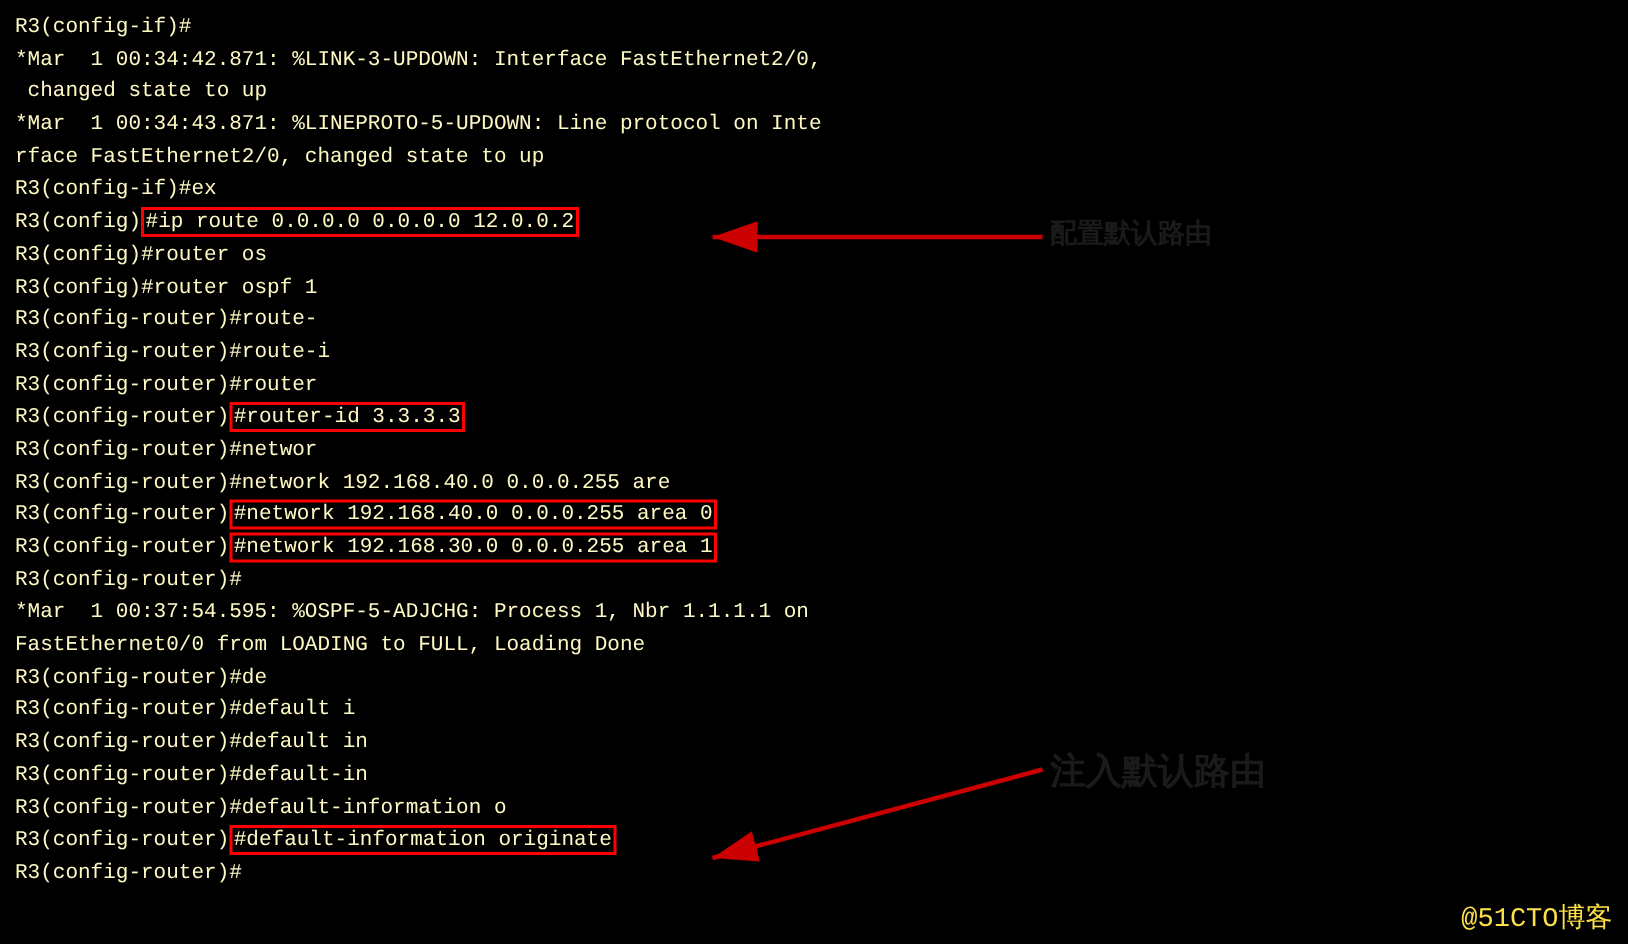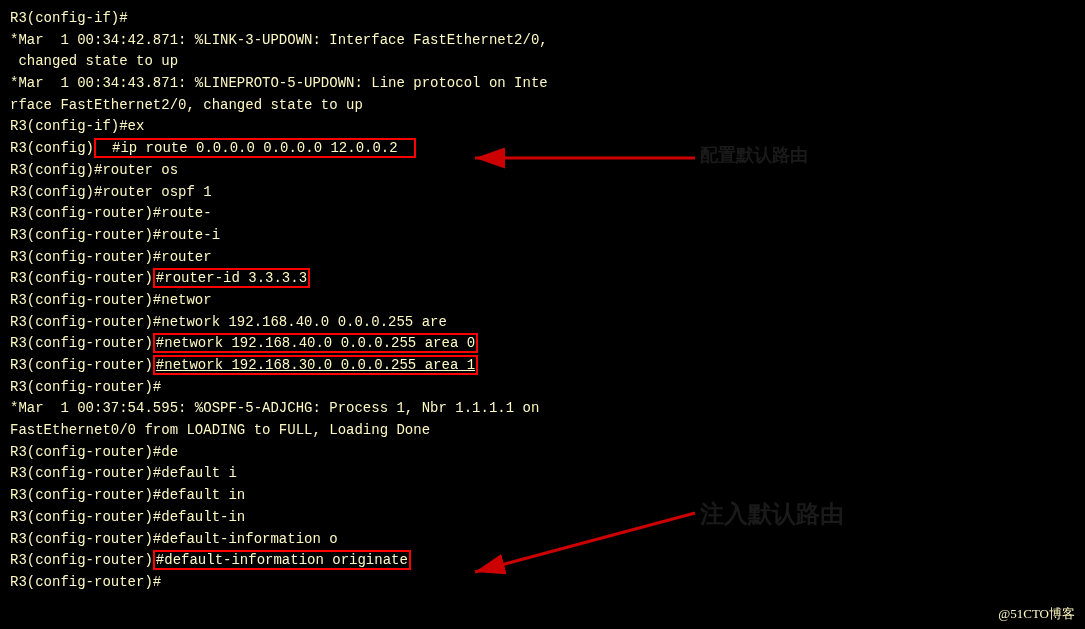--- a/index.html
+++ b/index.html
@@ -43,31 +43,31 @@
 <body>
 
 <div id="terminal" data-name="terminal">
 
 <div class="line" data-name="terminal-line-l1">R3(config-if)#</div>
     <div class="line" data-name="terminal-line-l2">*Mar  1 00:34:42.871: %LINK-3-UPDOWN: Interface FastEthernet2/0,</div>
     <div class="line" data-name="terminal-line-l3"> changed state to up</div>
     <div class="line" data-name="terminal-line-l4">*Mar  1 00:34:43.871: %LINEPROTO-5-UPDOWN: Line protocol on Inte</div>
     <div class="line" data-name="terminal-line-l5">rface FastEthernet2/0, changed state to up</div>
     <div class="line" data-name="terminal-line-l6">R3(config-if)#ex</div>
-    <div class="line" data-name="terminal-line-l7"><span>R3(config)</span><span style="border: 2px solid rgb(255, 0, 0); padding: 0px 16px;">#ip route 0.0.0.0 0.0.0.0 12.0.0.2</span></div>
+    <div class="line" data-name="terminal-line-l7"><span>R3(config)</span><span style="border: 2px solid rgb(255, 0, 0); padding: 0px 1px;">#ip route 0.0.0.0 0.0.0.0 12.0.0.2</span></div>
     <div class="line" data-name="terminal-line-l8">R3(config)#router os</div>
     <div class="line" data-name="terminal-line-l9">R3(config)#router ospf 1</div>
     <div class="line" data-name="terminal-line-l10">R3(config-router)#route-</div>
     <div class="line" data-name="terminal-line-l11">R3(config-router)#route-i</div>
     <div class="line" data-name="terminal-line-l12">R3(config-router)#router</div>
     <div class="line" data-name="terminal-line-l13"><span>R3(config-router)</span><span style="border: 2px solid rgb(255, 0, 0); padding: 0px 1px;">#router-id 3.3.3.3</span></div>
     <div class="line" data-name="terminal-line-l14">R3(config-router)#networ</div>
     <div class="line" data-name="terminal-line-l15">R3(config-router)#network 192.168.40.0 0.0.0.255 are</div>
     <div class="line" data-name="terminal-line-l16"><span>R3(config-router)</span><span style="border: 2px solid rgb(255, 0, 0); padding: 0px 1px;">#network 192.168.40.0 0.0.0.255 area 0</span></div>
-    <div class="line" data-name="terminal-line-l18"><span>R3(config-router)</span><span style="border: 2px solid rgb(255, 0, 0); padding: 0px 1px; text-decoration: underline;">#network 192.168.30.0 0.0.0.255 area 1</span></div>
+    <div class="line" data-name="terminal-line-l18"><span>R3(config-router)</span><span style="border: 2px solid rgb(255, 0, 0); padding: 0px 1px;">#network 192.168.30.0 0.0.0.255 area 1</span></div>
     <div class="line" data-name="terminal-line-l19">R3(config-router)#</div>
     <div class="line" data-name="terminal-line-l20">*Mar  1 00:37:54.595: %OSPF-5-ADJCHG: Process 1, Nbr 1.1.1.1 on</div>
     <div class="line" data-name="terminal-line-l21">FastEthernet0/0 from LOADING to FULL, Loading Done</div>
     <div class="line" data-name="terminal-line-l22">R3(config-router)#de</div>
     <div class="line" data-name="terminal-line-l23">R3(config-router)#default i</div>
     <div class="line" data-name="terminal-line-l24">R3(config-router)#default in</div>
     <div class="line" data-name="terminal-line-l25">R3(config-router)#default-in</div>
     <div class="line" data-name="terminal-line-l26">R3(config-router)#default-information o</div>
     <div class="line" data-name="terminal-line-l27"><span>R3(config-router)</span><span style="border: 2px solid rgb(255, 0, 0); padding: 0px 1px;">#default-information originate</span></div>
     <div class="line" data-name="terminal-line-l28">R3(config-router)#</div>
@@ -92,21 +92,21 @@
   <line x1="695" y1="158" x2="475" y2="158" stroke="#cc0000" stroke-width="3" marker-end="url(#arrowhead1)"></line>
 
   <defs>
     <marker id="arrowhead2" markerWidth="10" markerHeight="7" refX="10" refY="3.5" orient="auto">
       <polygon points="0 0, 10 3.5, 0 7" fill="#cc0000"></polygon>
     </marker>
   </defs>
   <line x1="695" y1="513" x2="475" y2="572" stroke="#cc0000" stroke-width="3" marker-end="url(#arrowhead2)"></line>
 </svg>
 
-<div data-name="watermark" style="position:absolute; bottom:6px; right:10px; color:#fef9c3; font-size:13px; font-family:Liberation Serif, serif;">@51CTO博客</div>
+<div data-name="watermark" style="position:absolute; bottom:6px; right:10px; color:#fde047; font-size:18px; font-family:Liberation Mono, monospace;">@51CTO博客</div>
 
 <style>
   
   [data-name="annotation-configure-default-route"] span,
   [data-name="annotation-inject-default-route"] span {
     color: #1a1a1a;
     text-shadow: none;
   }
   
   [data-name="annotation-configure-default-route"],

